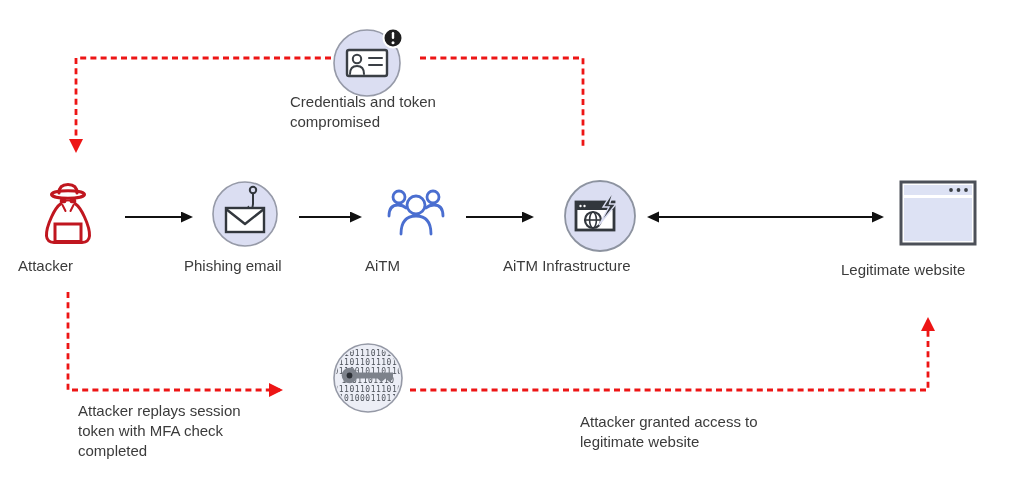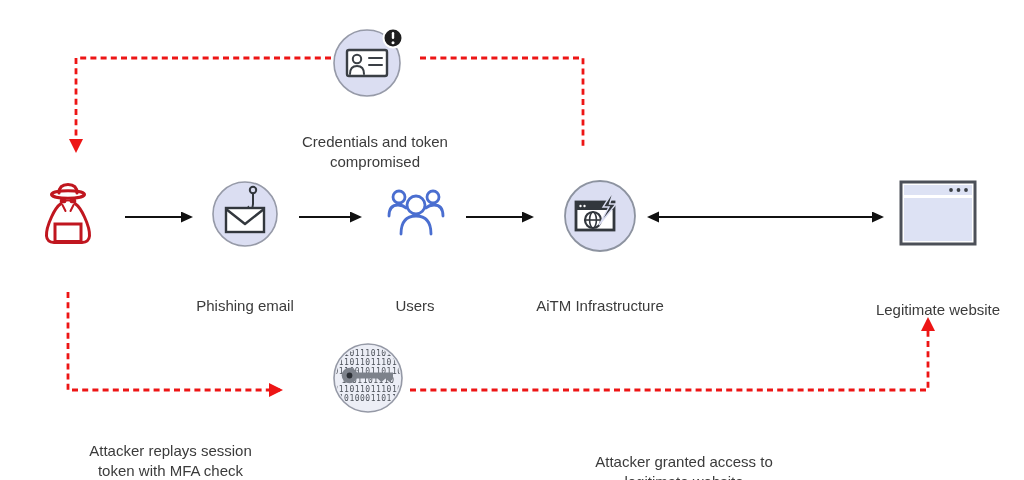--- a/index.html
+++ b/index.html
@@ -1,20 +1,20 @@
 <!DOCTYPE html>
 <html><head>
 <meta charset="utf-8">
 <style>
   html,body{margin:0;padding:0;background:#ffffff;}
   .canvas{position:relative;width:1024px;height:480px;background:#ffffff;overflow:hidden;
           font-family:"Liberation Sans",sans-serif;color:#3b3b3b;}
   .connectors{position:absolute;left:0;top:0;pointer-events:none;}
   .node{position:absolute;}
-  .lbl{position:absolute;font-size:15px;line-height:1.32;text-align:center;color:#3b3b3b;margin-top:40px;}
+  .lbl{position:absolute;font-size:15px;line-height:1.32;color:#3b3b3b;}
   .bin{font-family:"DejaVu Sans Mono",monospace;font-size:8px;letter-spacing:0.5px;fill:#4e535b;}
 </style>
 </head>
 <body>
 
 <div class="canvas">
 
   <svg class="connectors" width="1024" height="480" aria-hidden="true">
     <defs>
       <marker id="mb" markerUnits="userSpaceOnUse" markerWidth="14" markerHeight="12" refX="10" refY="5.5" orient="auto-start-reverse">
@@ -138,22 +138,23 @@
         <text class="bin" x="38" y="61">10100011011</text>
       </g>
       <g transform="translate(11,26)">
         <path d="M15,6.5 L52,6.5 L52,12.5 L48.5,16 L44.5,12.5 L40.5,16 L36.5,12.5 L15,12.5 Z" fill="#7d828b"></path>
         <circle cx="8.5" cy="9.5" r="7.8" fill="#7d828b"></circle>
         <circle cx="8.5" cy="9.5" r="2.9" fill="#2b2f35"></circle>
       </g>
     </svg>
   </div>
 
-  <div class="lbl" style="left:168px;top:256px;width:154px;">Phishing email</div>
-  <div class="lbl" style="left:365px;top:256px;width:100px;">Users</div>
+  <div class="lbl" style="left:18px;top:256px;width:100px;">Attacker</div>
+  <div class="lbl" style="left:184px;top:256px;width:154px;">Phishing email</div>
+  <div class="lbl" style="left:365px;top:256px;width:100px;">AiTM</div>
   <div class="lbl" style="left:503px;top:256px;width:194px;">AiTM Infrastructure</div>
   <div class="lbl" style="left:841px;top:260px;width:194px;">Legitimate website</div>
   <div class="lbl" style="left:290px;top:92px;width:170px;">Credentials and token compromised</div>
 
   <div class="lbl" style="left:580px;top:412px;width:208px;">Attacker granted access to legitimate website</div>
   <div class="lbl" style="left:78px;top:401px;width:185px;">Attacker replays session token with MFA check completed</div>
 
 </div>
 
 </body></html>

